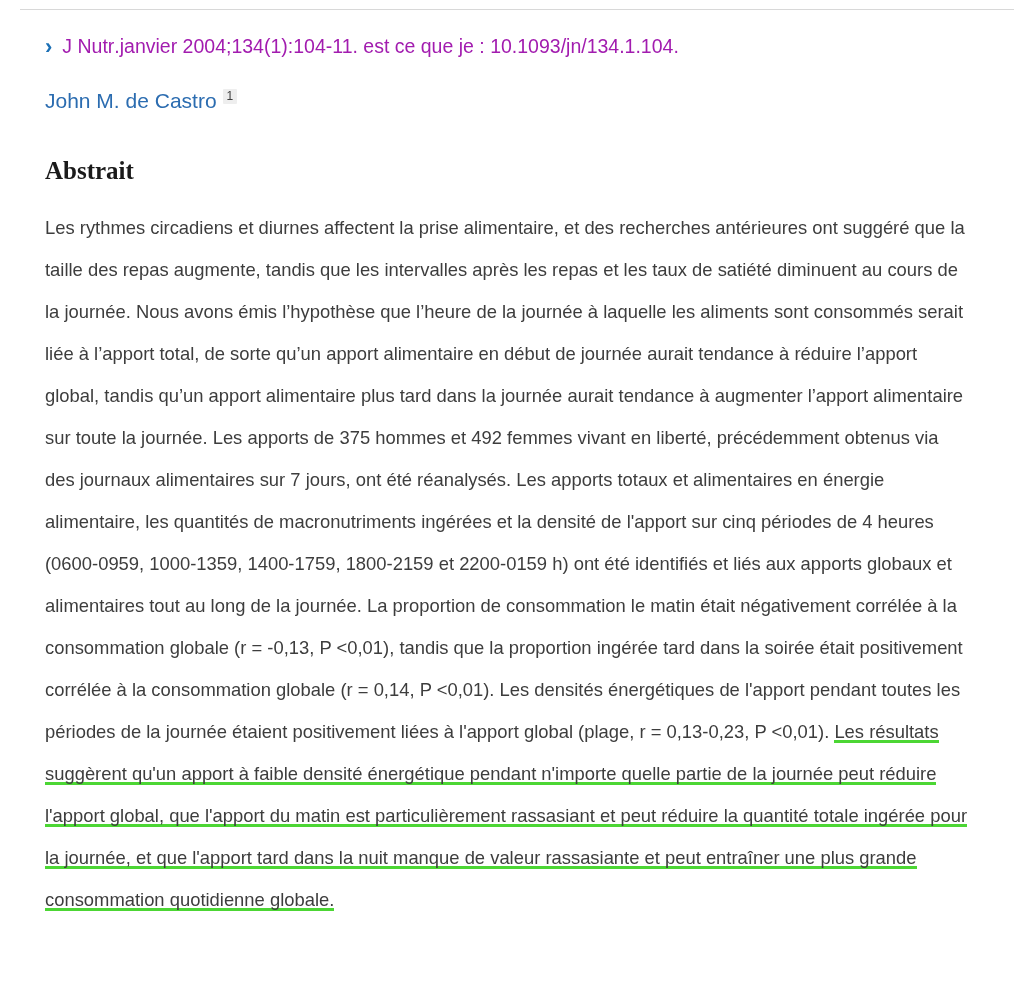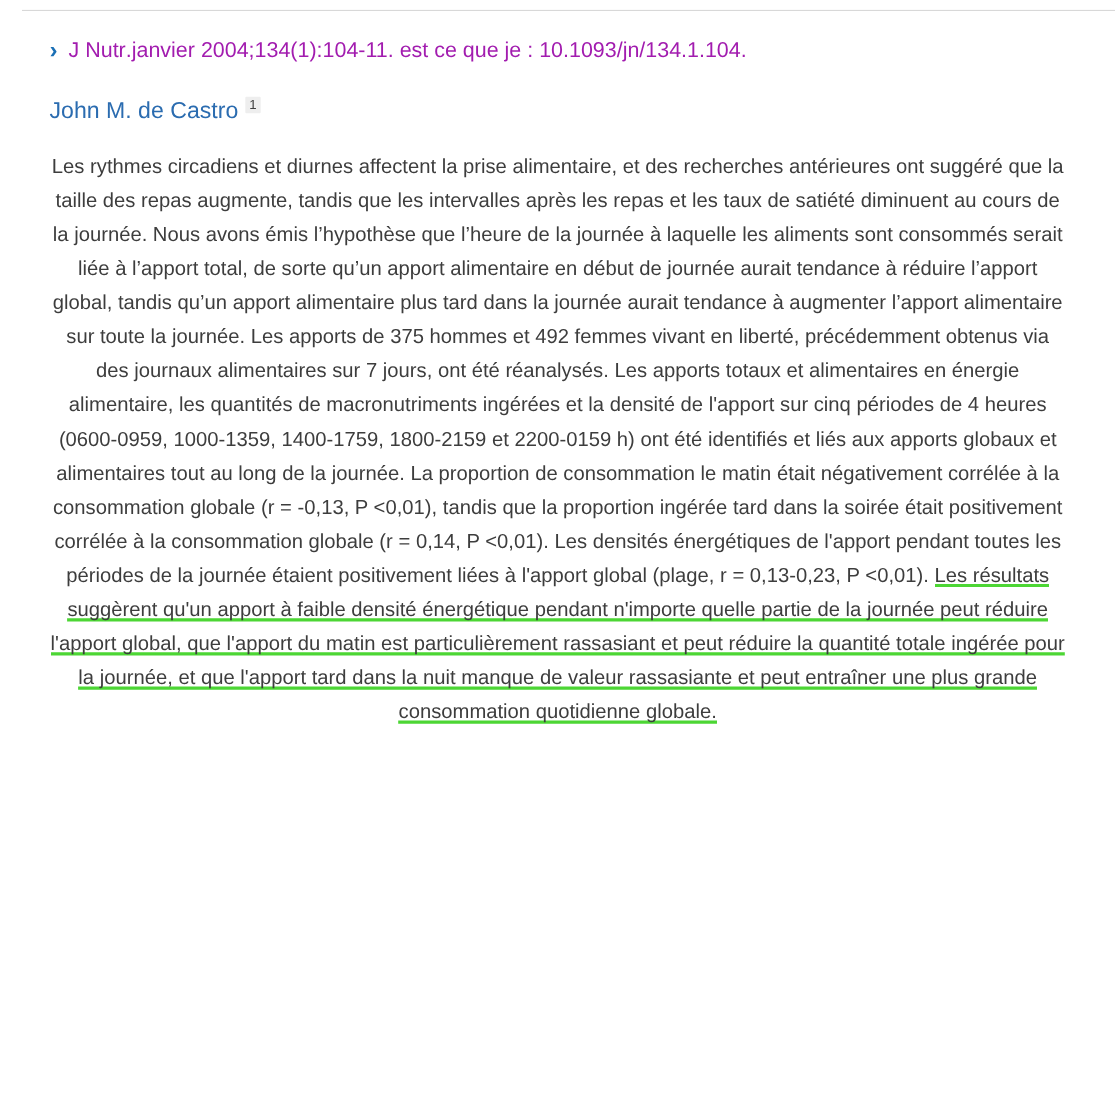--- a/index.html
+++ b/index.html
@@ -96,23 +96,23 @@
   .abstract-heading {
     font-family: "Liberation Serif", serif;
     font-weight: bold;
     font-size: 25px;
     color: #1a1a1a;
     margin: 44px 0 0 0;
   }
   .abstract-body {
     margin: 22px 0 0 0;
     font-size: 18.4px;
-    line-height: 31px;
+    line-height: 42px;
     color: #3d3d3d;
-    text-align: center;
+    text-align: left;
     max-width: 925px;
   }
   .hl {
     background: transparent;
     box-shadow: inset 0 -3px 0 0 #4cd634;
     padding-bottom: 1px;
   }
 </style>
 </head>
 <body>
@@ -125,16 +125,17 @@
     <span class="chevron">›</span>
     <a class="journal" href="#">J Nutr</a>
     <span class="cite-rest">.janvier 2004;134(1):104-11. est ce que je : 10.1093/jn/134.1.104.</span>
   </div>
 
 
   <div class="authors">
     <a class="author-name" href="#">John M. de Castro</a><span class="affil-sup">1</span>
   </div>
 
+  <h2 class="abstract-heading">Abstrait</h2>
 
   <p class="abstract-body"><span>Les rythmes circadiens et diurnes affectent la prise alimentaire, et des recherches antérieures ont suggéré que la taille des repas augmente, tandis que les intervalles après les repas et les taux de satiété diminuent au cours de la journée. Nous avons émis l’hypothèse que l’heure de la journée à laquelle les aliments sont consommés serait liée à l’apport total, de sorte qu’un apport alimentaire en début de journée aurait tendance à réduire l’apport global, tandis qu’un apport alimentaire plus tard dans la journée aurait tendance à augmenter l’apport alimentaire sur toute la journée. Les apports de 375 hommes et 492 femmes vivant en liberté, précédemment obtenus via des journaux alimentaires sur 7 jours, ont été réanalysés. Les apports totaux et alimentaires en énergie alimentaire, les quantités de macronutriments ingérées et la densité de l'apport sur cinq périodes de 4 heures (0600-0959, 1000-1359, 1400-1759, 1800-2159 et 2200-0159 h) ont été identifiés et liés aux apports globaux et alimentaires tout au long de la journée. La proportion de consommation le matin était négativement corrélée à la consommation globale (r = -0,13, P &lt;0,01), tandis que la proportion ingérée tard dans la soirée était positivement corrélée à la consommation globale (r = 0,14, P &lt;0,01). Les densités énergétiques de l'apport pendant toutes les périodes de la journée étaient positivement liées à l'apport global (plage, r = 0,13-0,23, P &lt;0,01). </span><span class="hl">Les résultats suggèrent qu'un apport à faible densité énergétique pendant n'importe quelle partie de la journée peut réduire l'apport global, que l'apport du matin est particulièrement rassasiant et peut réduire la quantité totale ingérée pour la journée, et que l'apport tard dans la nuit manque de valeur rassasiante et peut entraîner une plus grande consommation quotidienne globale.</span></p>
 
 </div>
 
 </body></html>

